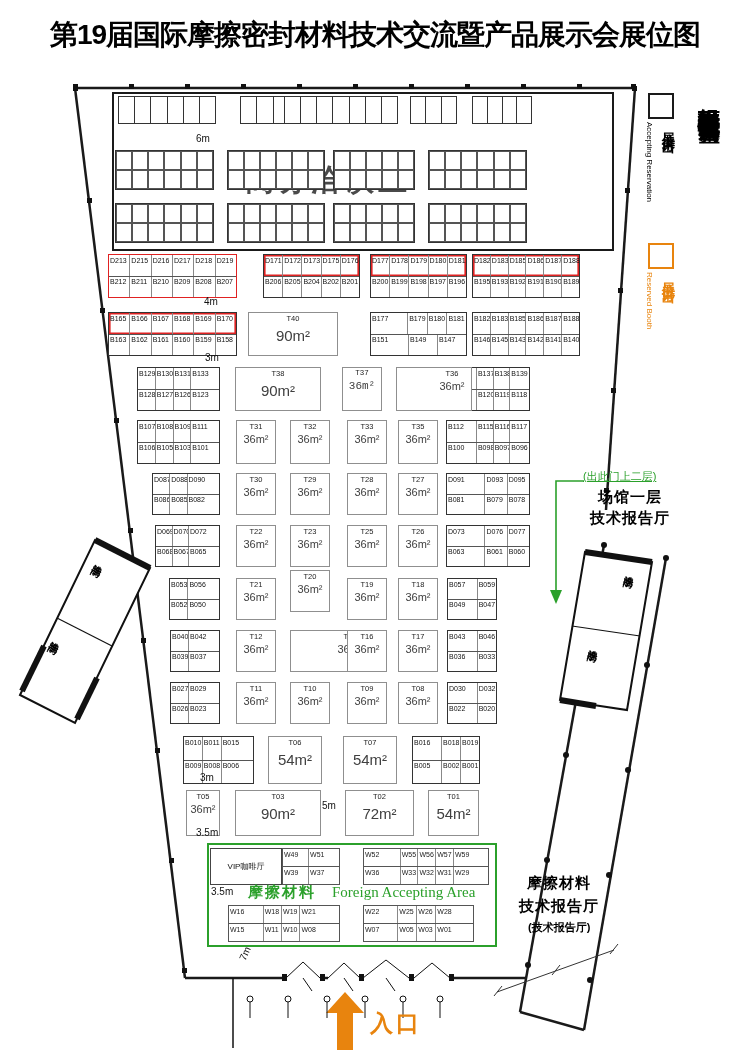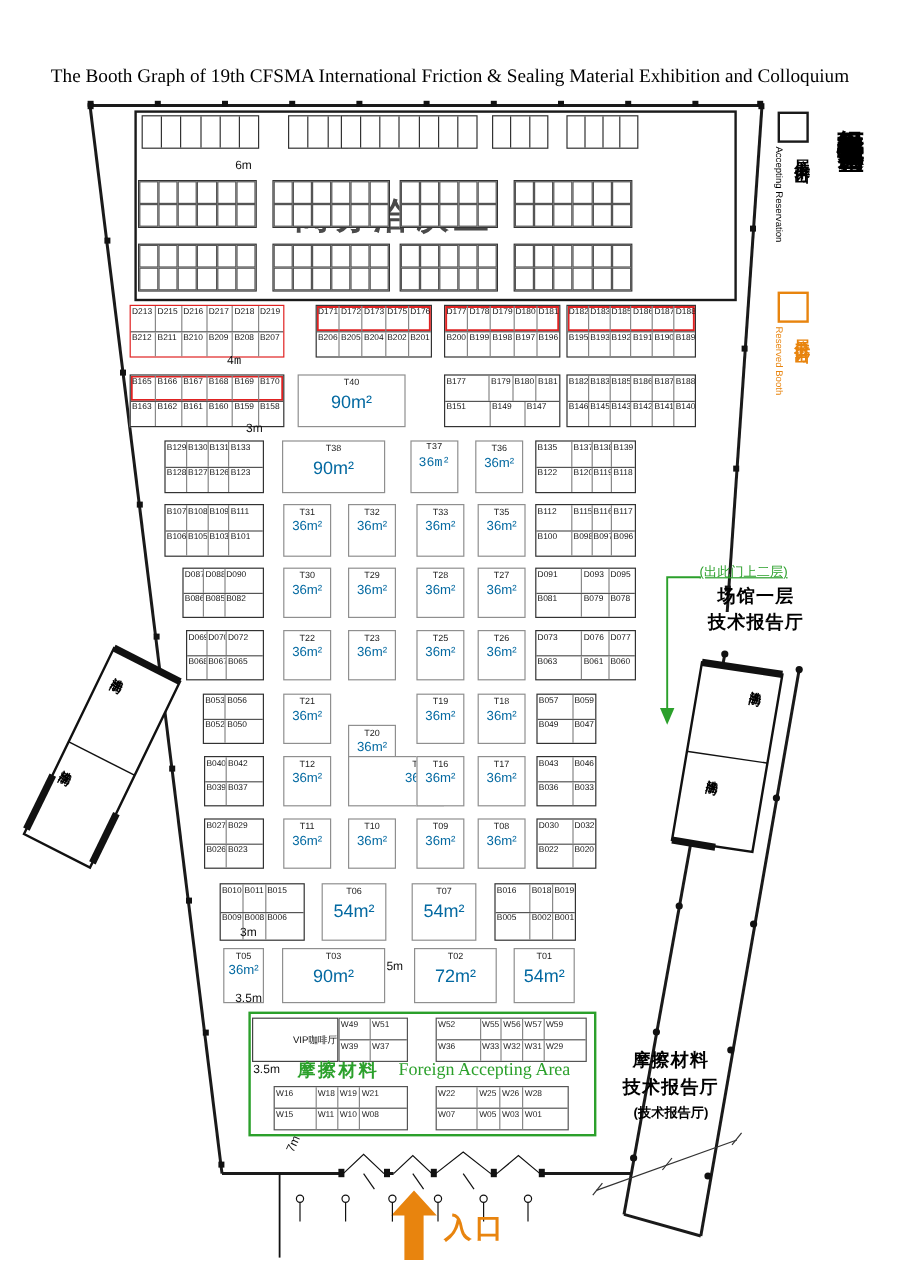--- a/index.html
+++ b/index.html
@@ -34,26 +34,26 @@
   .brow + .brow{border-top:1px solid #555;}
   .bblock.redtop .brow:first-child{box-shadow:inset 0 0 0 1.6px #e02222;}
   .bcell{border-left:1px solid #888;font-size:7px;line-height:1.1;color:#111;
     padding:1.5px 0 0 1px;overflow:hidden;white-space:nowrap;min-width:0;}
   .bcell:first-child{border-left:none;}
   .wblock{border:1.2px solid #555;}
   .wblock .bcell{font-size:7px;color:#222;}
   
   .tbooth{position:absolute;border:1.2px solid #8f8f8f;background:#fff;text-align:center;overflow:hidden;}
   .tid{font-size:7.5px;color:#222;margin-top:1px;line-height:1.2;}
-  .tarea{font-size:11px;color:#0369a1;margin-top:3px;line-height:1;}
+  .tarea{font-size:11px;color:#404040;margin-top:3px;line-height:1;}
   .tbooth.big .tarea{font-size:15px;margin-top:5px;}
   
   .foreign-rect{position:absolute;left:207px;top:843px;width:286px;height:100px;border:2px solid #2ba02b;}
   .vip-box{position:absolute;left:210px;top:848px;width:70px;height:35px;border:1px solid #444;
-    background:#fff;display:flex;align-items:center;justify-content:flex-end;font-size:8px;color:#111;}
+    background:#fff;display:flex;align-items:center;justify-content:center;font-size:8px;color:#111;}
   .foreign-zh{position:absolute;left:248px;top:883px;font-size:15px;font-weight:bold;
     color:#2ba02b;letter-spacing:2px;white-space:nowrap;}
   .foreign-en{position:absolute;left:332px;top:884px;font-family:"Liberation Serif",serif;
     font-size:15px;color:#2ba02b;white-space:nowrap;}
   
   .dim{position:absolute;font-size:10px;color:#111;white-space:nowrap;}
   .hall-note{position:absolute;font-size:11px;color:#2ba02b;white-space:nowrap;}
   .hall-line{position:absolute;font-size:15px;font-weight:bold;color:#000;white-space:nowrap;letter-spacing:1px;}
   .hall-sub{position:absolute;font-size:11px;font-weight:bold;color:#000;white-space:nowrap;}
   .restroom{position:absolute;writing-mode:vertical-rl;text-orientation:upright;
@@ -194,21 +194,21 @@
           <line x1="403" y1="1002" x2="403" y2="1018"></line>
         </g>
       <g>
           <circle cx="440" cy="999" r="3"></circle>
           <line x1="440" y1="1002" x2="440" y2="1018"></line>
         </g>
     </g>
     <path d="M233,978 L233,1048" stroke="#111" stroke-width="1.5"></path>
   </svg>
 
-  <div class="title-en">The Booth Graph of 19th CFSMA International Friction &amp; Sealing Material Exhibition and Colloquium</div>
+  <div class="title-zh">第19届国际摩擦密封材料技术交流暨产品展示会展位图</div>
 
   <div class="legend-box" style="left:648px;top:93px;border:2.5px solid #1a1a1a;"></div>
   <div class="v-en" style="left:645px;top:122px;height:110px;">Accepting Reservation</div>
   <div class="v-zh" style="left:659px;top:122px;height:90px;">展位未订出</div>
   <div class="legend-box" style="left:648px;top:243px;border:2.5px solid #e8840e;"></div>
   <div class="v-en" style="left:645px;top:272px;height:90px;color:#e8840e;">Reserved Booth</div>
   <div class="v-zh" style="left:659px;top:272px;height:90px;color:#e8840e;">展位已订出</div>
   <div class="legend-note" style="left:694px;top:90px;height:330px;">组委会可根据预订情况做适当调整</div>
 
   <div class="neg-rect"></div>
@@ -599,21 +599,21 @@
       <div class="tarea">90m²</div>
     </div>
     <div class="tbooth big" style="left: 235px; top: 367px; width: 84px; height: 42px;">
       <div class="tid">T38</div>
       <div class="tarea">90m²</div>
     </div>
     <div class="tbooth" style="left: 342px; top: 367px; width: 38px; height: 42px; font-family: Liberation Mono, monospace;">
       <div class="tid">T37</div>
       <div class="tarea">36m²</div>
     </div>
-    <div class="tbooth" style="left: 396px; top: 367px; width: 38px; height: 42px;">
+    <div class="tbooth" style="left: 396px; top: 367px; width: 38px; height: 42px; padding-left: 36px;">
       <div class="tid">T36</div>
       <div class="tarea">36m²</div>
     </div>
     <div class="tbooth" style="left: 236px; top: 420px; width: 38px; height: 42px;">
       <div class="tid">T31</div>
       <div class="tarea">36m²</div>
     </div>
     <div class="tbooth" style="left: 290px; top: 420px; width: 38px; height: 42px;">
       <div class="tid">T32</div>
       <div class="tarea">36m²</div>
@@ -655,21 +655,21 @@
       <div class="tarea">36m²</div>
     </div>
     <div class="tbooth" style="left: 398px; top: 525px; width: 38px; height: 40px;">
       <div class="tid">T26</div>
       <div class="tarea">36m²</div>
     </div>
     <div class="tbooth" style="left: 236px; top: 578px; width: 38px; height: 40px;">
       <div class="tid">T21</div>
       <div class="tarea">36m²</div>
     </div>
-    <div class="tbooth" style="left: 290px; top: 604px; width: 38px; height: 40px; text-align: center;">
+    <div class="tbooth" style="left: 290px; top: 570px; width: 38px; height: 40px; text-align: center;">
       <div class="tid">T20</div>
       <div class="tarea">36m²</div>
     </div>
     <div class="tbooth" style="left: 347px; top: 578px; width: 38px; height: 40px;">
       <div class="tid">T19</div>
       <div class="tarea">36m²</div>
     </div>
     <div class="tbooth" style="left: 398px; top: 578px; width: 38px; height: 40px;">
       <div class="tid">T18</div>
       <div class="tarea">36m²</div>
@@ -865,20 +865,20 @@
       <div class="ngcell"></div>
       <div class="ngcell"></div>
       <div class="ngcell"></div>
       <div class="ngcell"></div>
       <div class="ngcell"></div>
       <div class="ngcell"></div>
       <div class="ngcell"></div>
       <div class="ngcell"></div>
     </div>
     <div class="dim" style="left: 196px; top: 133px;">6m</div>
-    <div class="dim" style="left: 189px; top: 296px; font-family: Liberation Mono, monospace;">4m</div>
+    <div class="dim" style="left: 204px; top: 296px;">4m</div>
     <div class="dim" style="left: 205px; top: 352px;">3m</div>
     <div class="dim" style="left: 200px; top: 772px;">3m</div>
     <div class="dim" style="left: 196px; top: 827px;">3.5m</div>
     <div class="dim" style="left: 322px; top: 800px;">5m</div>
     <div class="dim" style="left: 211px; top: 886px;">3.5m</div>
     <div class="dim" style="left: 238px; top: 948px; transform: rotate(-65deg);">7m</div>
   </div>
 
 </body></html>

